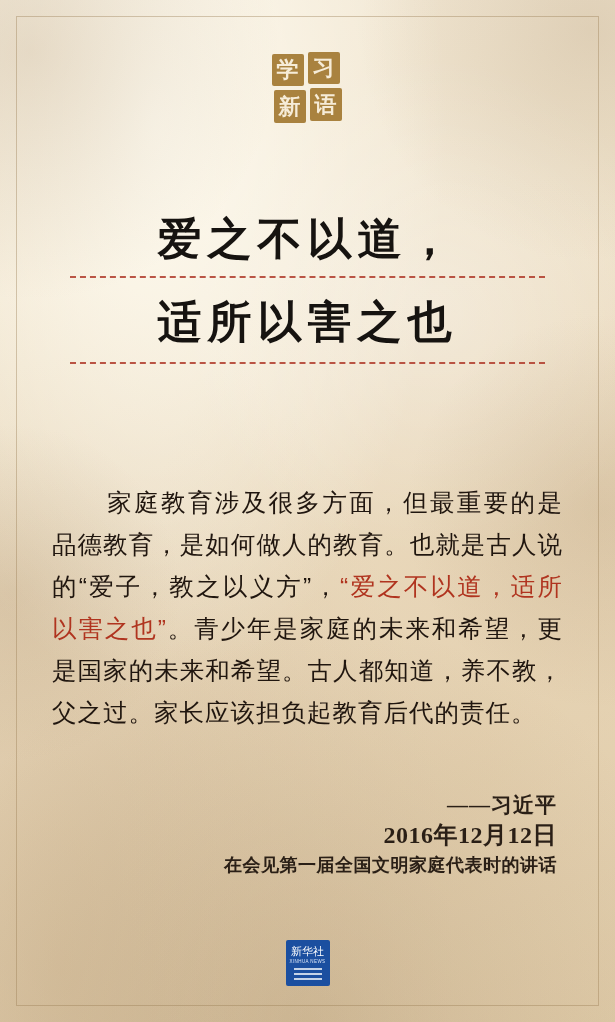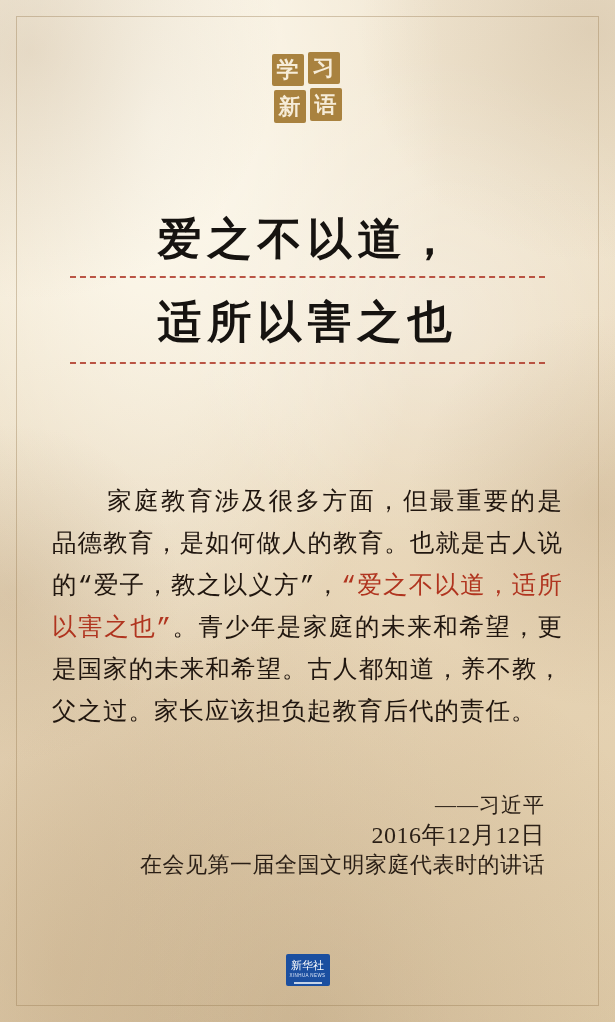--- a/index.html
+++ b/index.html
@@ -124,67 +124,68 @@
     opacity: 0.85;
   }
   .dashrule.second { margin-top: 12px; }
 
   
   .body-text {
     position: absolute;
     top: 482px;
     left: 52px;
     right: 52px;
-    font-family: Liberation Mono, monospace;
+    font-family: Liberation Sans, sans-serif;
     font-size: 24.5px;
     line-height: 42px;
     color: #20160f;
     text-align: justify;
     letter-spacing: 1px;
   }
   .body-text .indent { display: inline-block; width: 2.2em; }
   .body-text .hl { color: #b0341f; }
 
   
   .attrib {
     position: absolute;
     top: 790px;
-    right: 70px;
+    right: 58px;
     text-align: right;
     font-family: "Liberation Serif", serif;
     color: #2a1f16;
+    font-weight: bold;
   }
   .attrib .author {
     font-size: 21px;
     letter-spacing: 1px;
     line-height: 30px;
   }
   .attrib .date {
     font-size: 24px;
     letter-spacing: 0.5px;
     line-height: 30px;
   }
   .attrib .occasion {
-    font-size: 22px;
+    font-size: 18px;
     letter-spacing: 0.5px;
     line-height: 30px;
   }
 
   
   .footer-logo {
     position: absolute;
     bottom: 36px;
     left: 50%;
     transform: translateX(-50%);
     width: 44px;
     text-align: center;
   }
   .footer-logo .badge {
     width: 44px;
-    height: 32px;
+    height: 46px;
     background: #1b4fa0;
     border-radius: 2px;
     position: relative;
     overflow: hidden;
   }
   .footer-logo .badge .cn {
     position: absolute;
     top: 5px; left: 0; right: 0;
     color: #ffffff;
     font-size: 11px;

